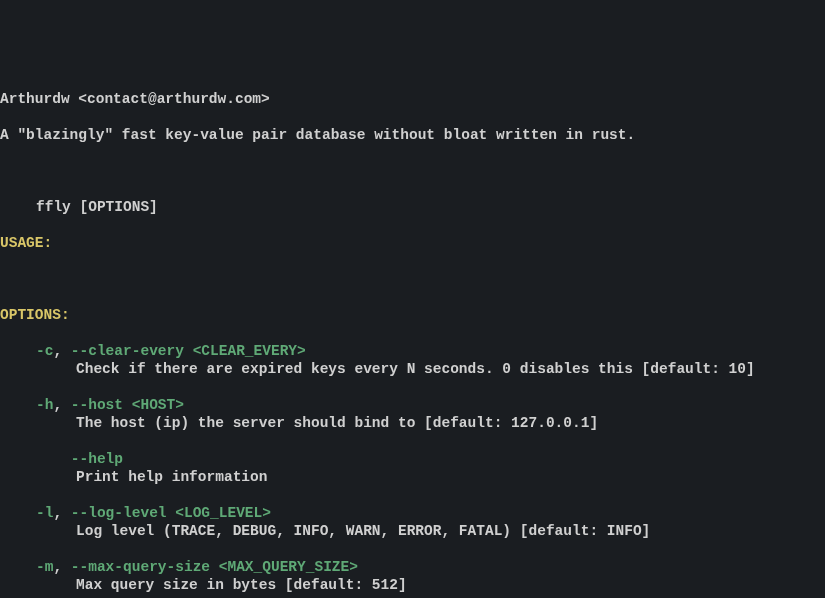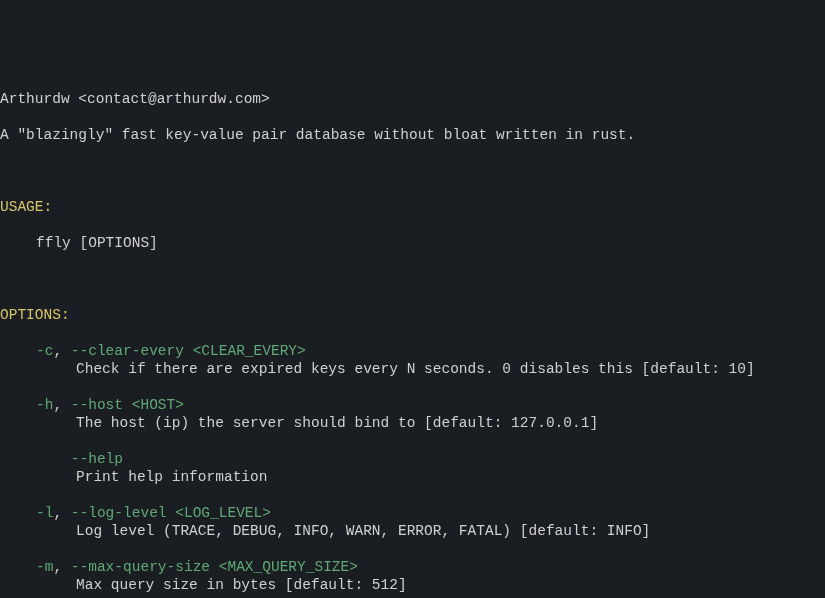--- a/index.html
+++ b/index.html
@@ -14,20 +14,21 @@
       font-size: 14.5px;
       line-height: 18px;
       padding: 0;
       width: 825px;
       height: 598px;
       overflow: hidden;
       white-space: pre;
     }
     .line {
       height: 18px;
+      font-weight: bold;
     }
     .yellow {
       color: #d9c668;
     }
     .green {
       color: #5fa976;
     }
     .white {
       color: #d0d0d0;
     }
@@ -40,21 +41,21 @@
   </style>
 </head>
 <body>
 
 
 
 <div>
 <div class="line white">Arthurdw &lt;contact@arthurdw.com&gt;</div>
 <div class="line white">A "blazingly" fast key-value pair database without bloat written in rust.</div>
 <div class="line"></div>
+<div class="line white indent1">ffly [OPTIONS]</div>
 <div class="line yellow">USAGE:</div>
-<div class="line white indent1">ffly [OPTIONS]</div>
 <div class="line"></div>
 <div class="line yellow">OPTIONS:</div>
 <div id="options-container"><div class="line indent1"><span class="green">-c</span><span class="white">, </span><span class="green">--clear-every &lt;CLEAR_EVERY&gt;</span></div><div class="line white indent3">Check if there are expired keys every N seconds. 0 disables this [default: 10]</div><div class="line"></div><div class="line indent1"><span class="green">-h</span><span class="white">, </span><span class="green">--host &lt;HOST&gt;</span></div><div class="line white indent3">The host (ip) the server should bind to [default: 127.0.0.1]</div><div class="line"></div><div class="line indent1"><span class="green"></span><span class="white">    </span><span class="green">--help</span></div><div class="line white indent3">Print help information</div><div class="line"></div><div class="line indent1"><span class="green">-l</span><span class="white">, </span><span class="green">--log-level &lt;LOG_LEVEL&gt;</span></div><div class="line white indent3">Log level (TRACE, DEBUG, INFO, WARN, ERROR, FATAL) [default: INFO]</div><div class="line"></div><div class="line indent1"><span class="green">-m</span><span class="white">, </span><span class="green">--max-query-size &lt;MAX_QUERY_SIZE&gt;</span></div><div class="line white indent3">Max query size in bytes [default: 512]</div><div class="line"></div></div>
 </div>
 
 
 
 
 </body></html>

